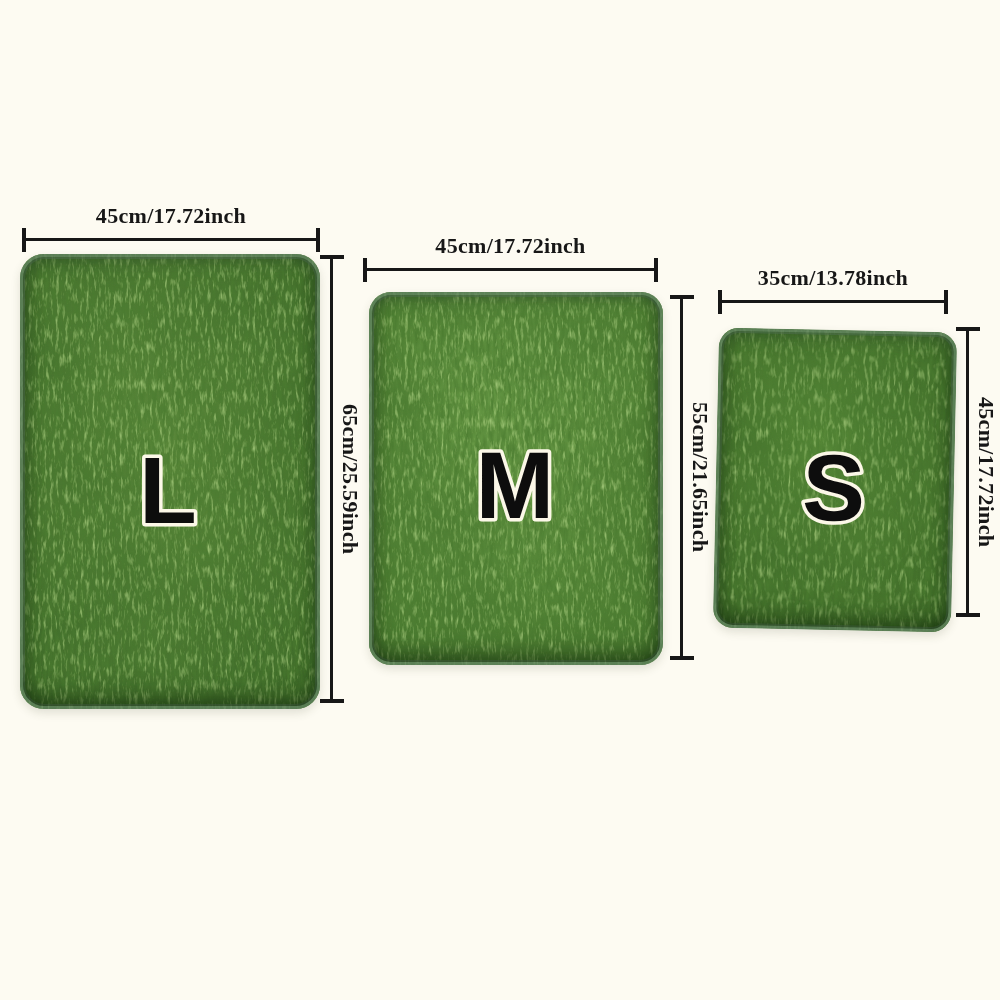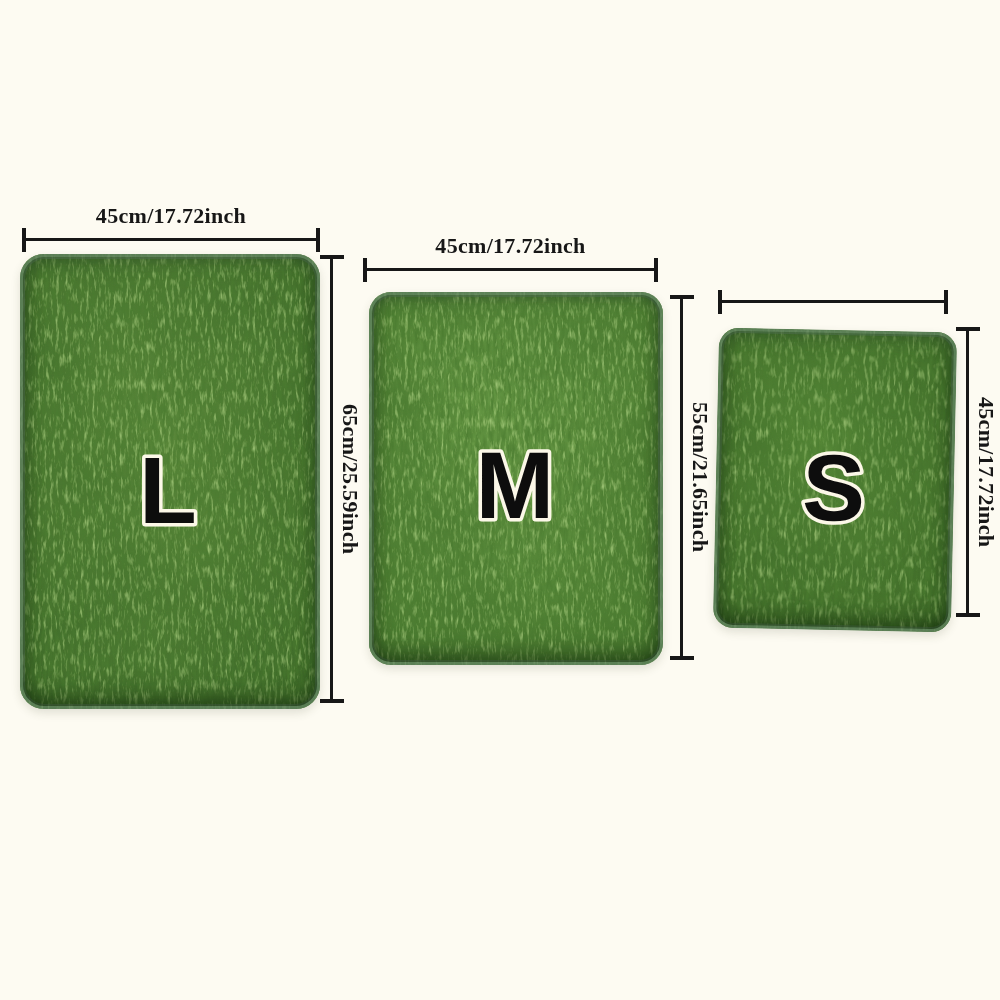--- a/index.html
+++ b/index.html
@@ -161,20 +161,21 @@
       <text class="rug-letter" x="146" y="193" text-anchor="middle" dominant-baseline="central" font-size="94" paint-order="stroke" stroke-width="7" stroke-linejoin="round" fill="#0d0d0d" stroke="#fcf8e8">M</text>
     </svg>
     <span class="rug-shade"></span>
   </figure>
   <div class="dim-v" id="vline-m">
     <span class="tick top"></span>
     <span class="tick bottom"></span>
   </div>
   <div class="dim-label v" id="vlabel-m">55cm/21.65inch</div>
 
+  <div class="dim-label h" id="hlabel-s">35cm/13.78inch</div>
   <div class="dim-h" id="hline-s">
     <span class="tick left"></span>
     <span class="tick right"></span>
   </div>
   <figure class="rug" id="rug-s">
     <svg viewBox="0 0 238 300">
       <rect width="238" height="300" rx="20" fill="url(#grad-s)"></rect>
       <g clip-path="url(#clip-s)">
         <rect width="238" height="300" filter="url(#f-blotch)" opacity="0.5"></rect>
         <rect width="238" height="300" filter="url(#f-dark)" opacity="0.85"></rect>

